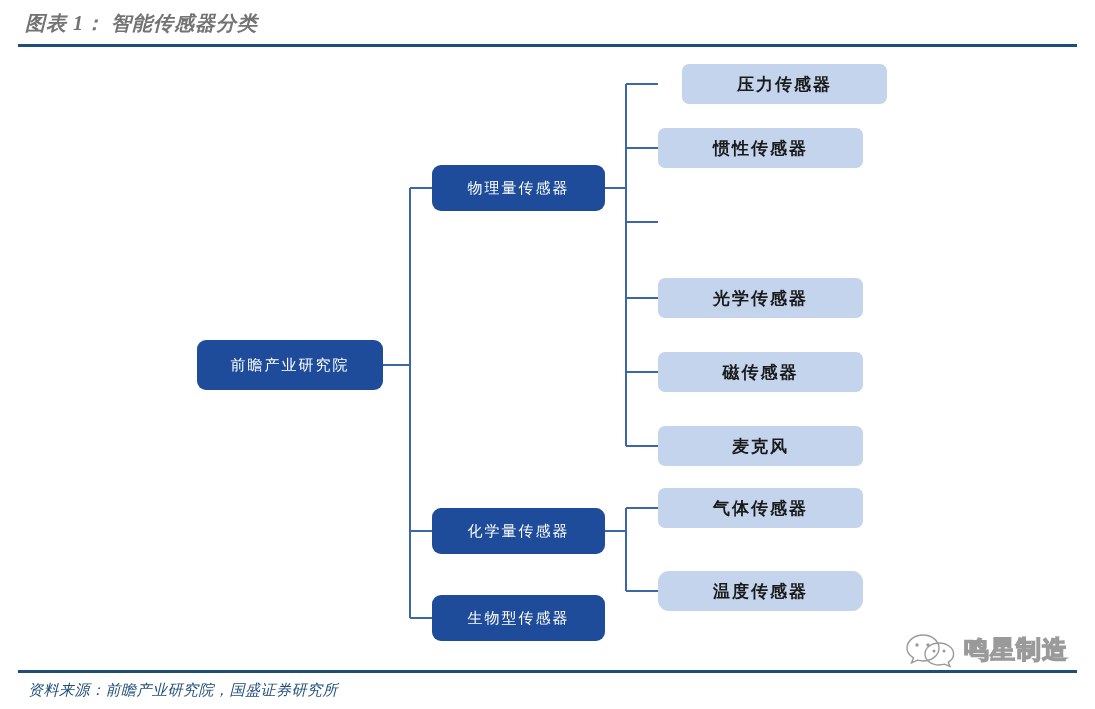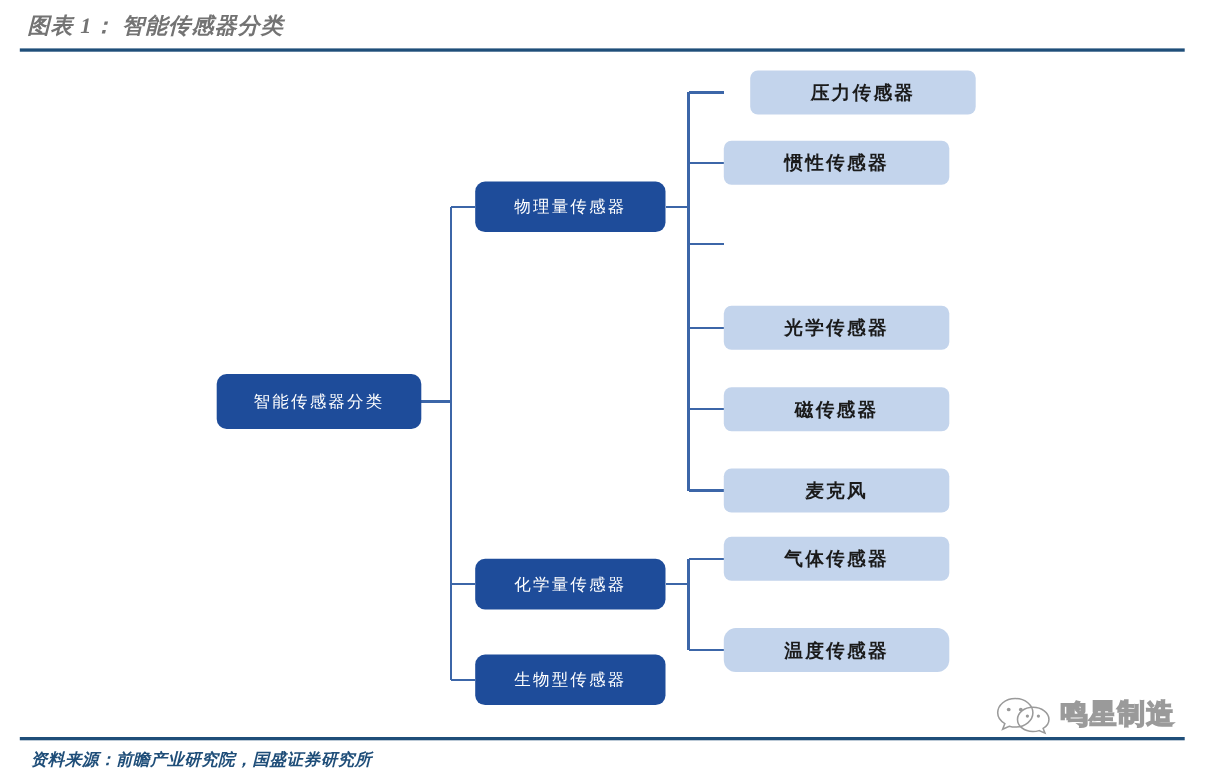--- a/index.html
+++ b/index.html
@@ -52,21 +52,21 @@
     width: 1059px;
     height: 3px;
     background: #1f4e79;
   }
   .source {
     position: absolute;
     left: 28px;
     top: 681px;
     font-size: 15px;
     font-style: italic;
-    font-weight: bold;
+    font-weight: normal;
     color: #1f4e79;
     letter-spacing: 0.5px;
     white-space: nowrap;
   }
 
   
   .node {
     position: absolute;
     display: flex;
     align-items: center;
@@ -151,21 +151,21 @@
       <path d="M626,372 L658,372"></path>
       <path d="M626,446 L658,446"></path>
 
       <path d="M605,531 L626,531"></path>
       <path d="M626,508 L626,591"></path>
       <path d="M626,508 L658,508"></path>
       <path d="M626,591 L658,591"></path>
     </g>
   </svg>
 
-  <div class="node level1" style="left:197px; top:340px; width:186px; height:50px;">智能传感器分类</div>
+  <div class="node level1" style="left:197px; top:340px; width:186px; height:50px;">前瞻产业研究院</div>
 
   <div class="node level2" style="left:432px; top:165px; width:173px; height:46px;">物理量传感器</div>
 
   <div class="node level2" style="left:432px; top:508px; width:173px; height:46px;">化学量传感器</div>
 
   <div class="node level2" style="left:432px; top:595px; width:173px; height:46px;">生物型传感器</div>
 
   <div class="node leaf" style="left:658px; top:64px; width:205px; height:40px;margin-left:24px;">压力传感器</div>
 
   <div class="node leaf" style="left:658px; top:128px; width:205px; height:40px;">惯性传感器</div>

